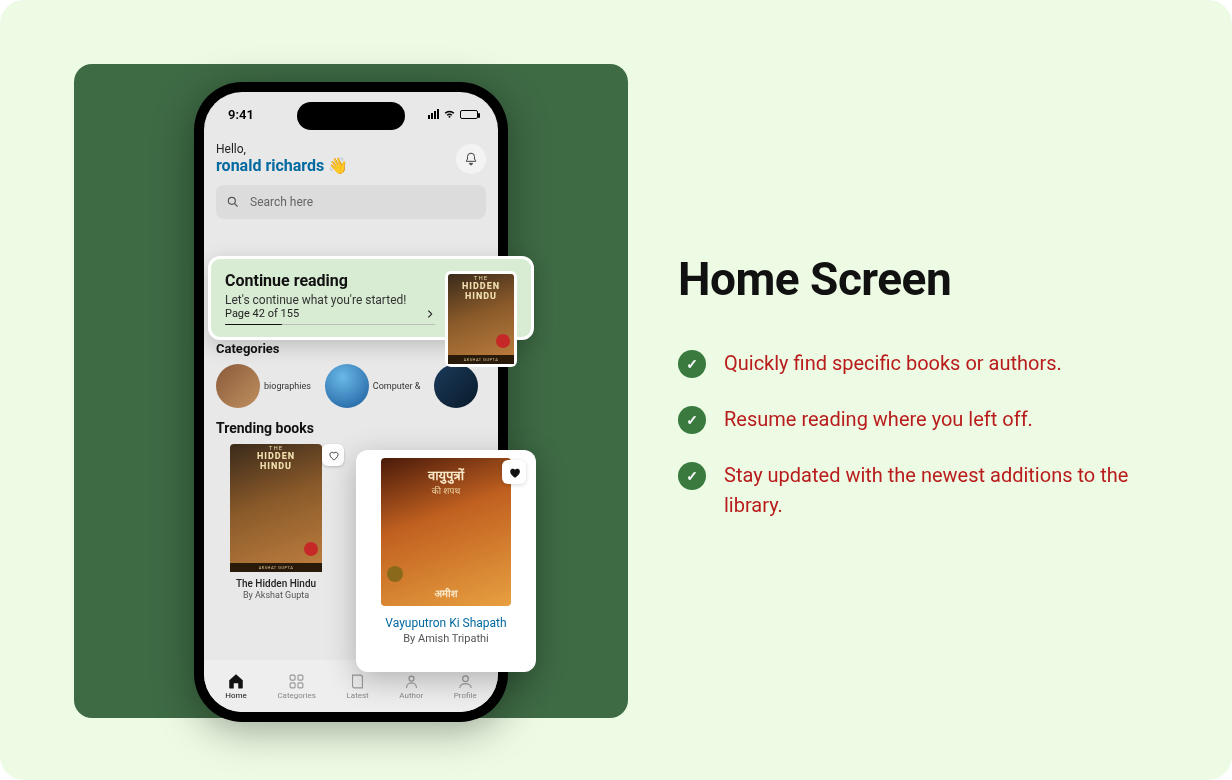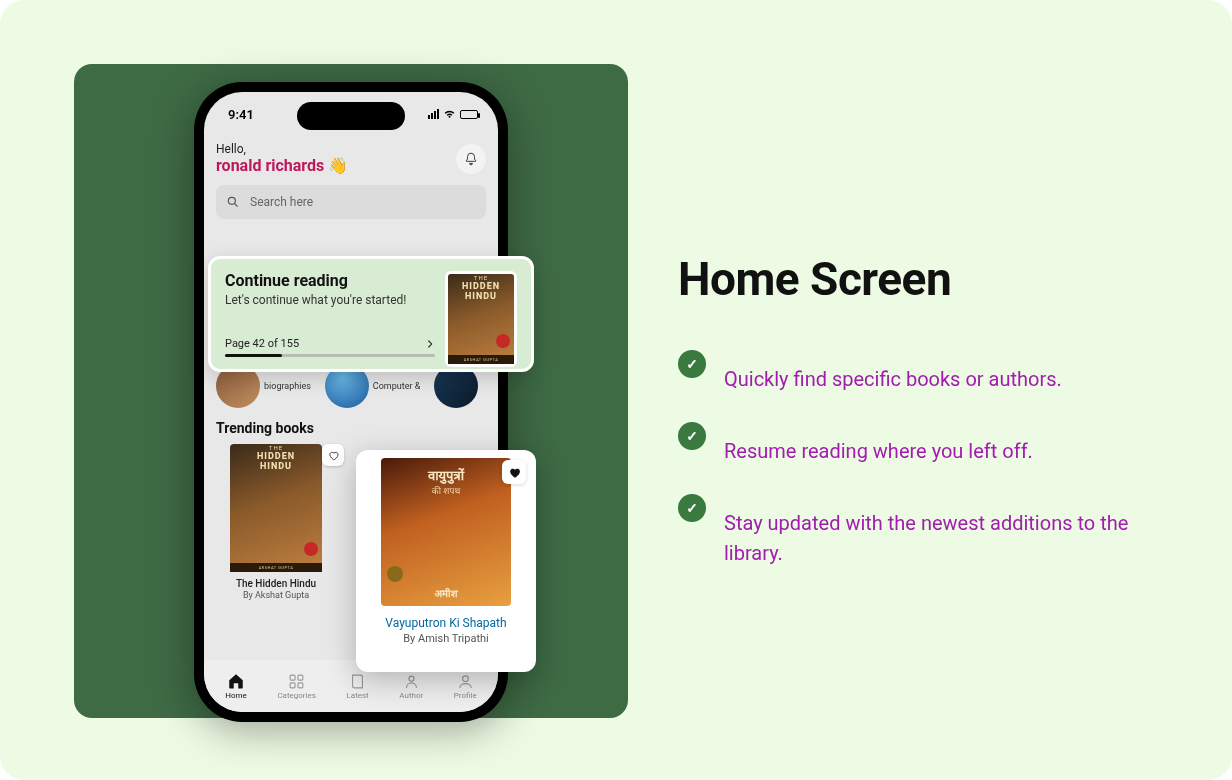--- a/index.html
+++ b/index.html
@@ -82,21 +82,21 @@
     bottom: 0;
     padding: 6px 12px 0 12px;
   }
   .greet-row {
     display: flex;
     justify-content: space-between;
     align-items: center;
     margin-bottom: 10px;
   }
   .greet-text .hello { font-size: 12px; color: #222; }
-  .greet-text .name { font-size: 16px; font-weight: 700; color: #be185d; }
+  .greet-text .name { font-size: 16px; font-weight: 700; color: #0369a1; }
   .bell {
     width: 30px; height: 30px;
     border-radius: 50%;
     background: #F3F3F3;
     display: flex; align-items: center; justify-content: center;
     font-size: 14px;
   }
   .search-bar {
     background: #DCDCDC;
     border-radius: 8px;
@@ -107,21 +107,21 @@
     gap: 10px;
     margin-bottom: 10px;
     font-size: 12px;
     color: #666;
   }
   .continue-card {
     position: absolute;
     left: 208px;
     top: 256px;
     width: 326px;
-    height: 116px;
+    height: 84px;
     background: #D8EBD3;
     border: 3px solid #fff;
     border-radius: 12px;
     box-shadow: 0 6px 20px rgba(0,0,0,.18);
     padding: 12px 14px;
     z-index: 50;
     display: flex;
     gap: 10px;
   }
   .continue-left { flex: 1; display: flex; flex-direction: column; }
@@ -366,23 +366,22 @@
     display: flex;
     align-items: center;
     justify-content: center;
     color: #fff;
     font-size: 14px;
     font-weight: 700;
     margin-top: 2px;
   }
   .feature-text {
     font-size: 20px;
-    color: #a21caf;
+    color: #b91c1c;
     line-height: 1.5;
-    margin-top: 16px;
   }
   .signal-bars { display:inline-flex; gap:1px; align-items:flex-end; }
   .signal-bars span { width:2px; background:#000; display:block; }
   .b1{height:4px}.b2{height:6px}.b3{height:8px}.b4{height:10px}
   .battery { width:18px; height:9px; border:1px solid #000; border-radius:2px; position:relative; }
   .battery::after{content:'';position:absolute;right:-3px;top:2px;width:2px;height:5px;background:#000;border-radius:1px;}
   .battery-fill{background:#000;width:100%;height:100%;border-radius:1px;}
 </style>
 </head>
 <body>

